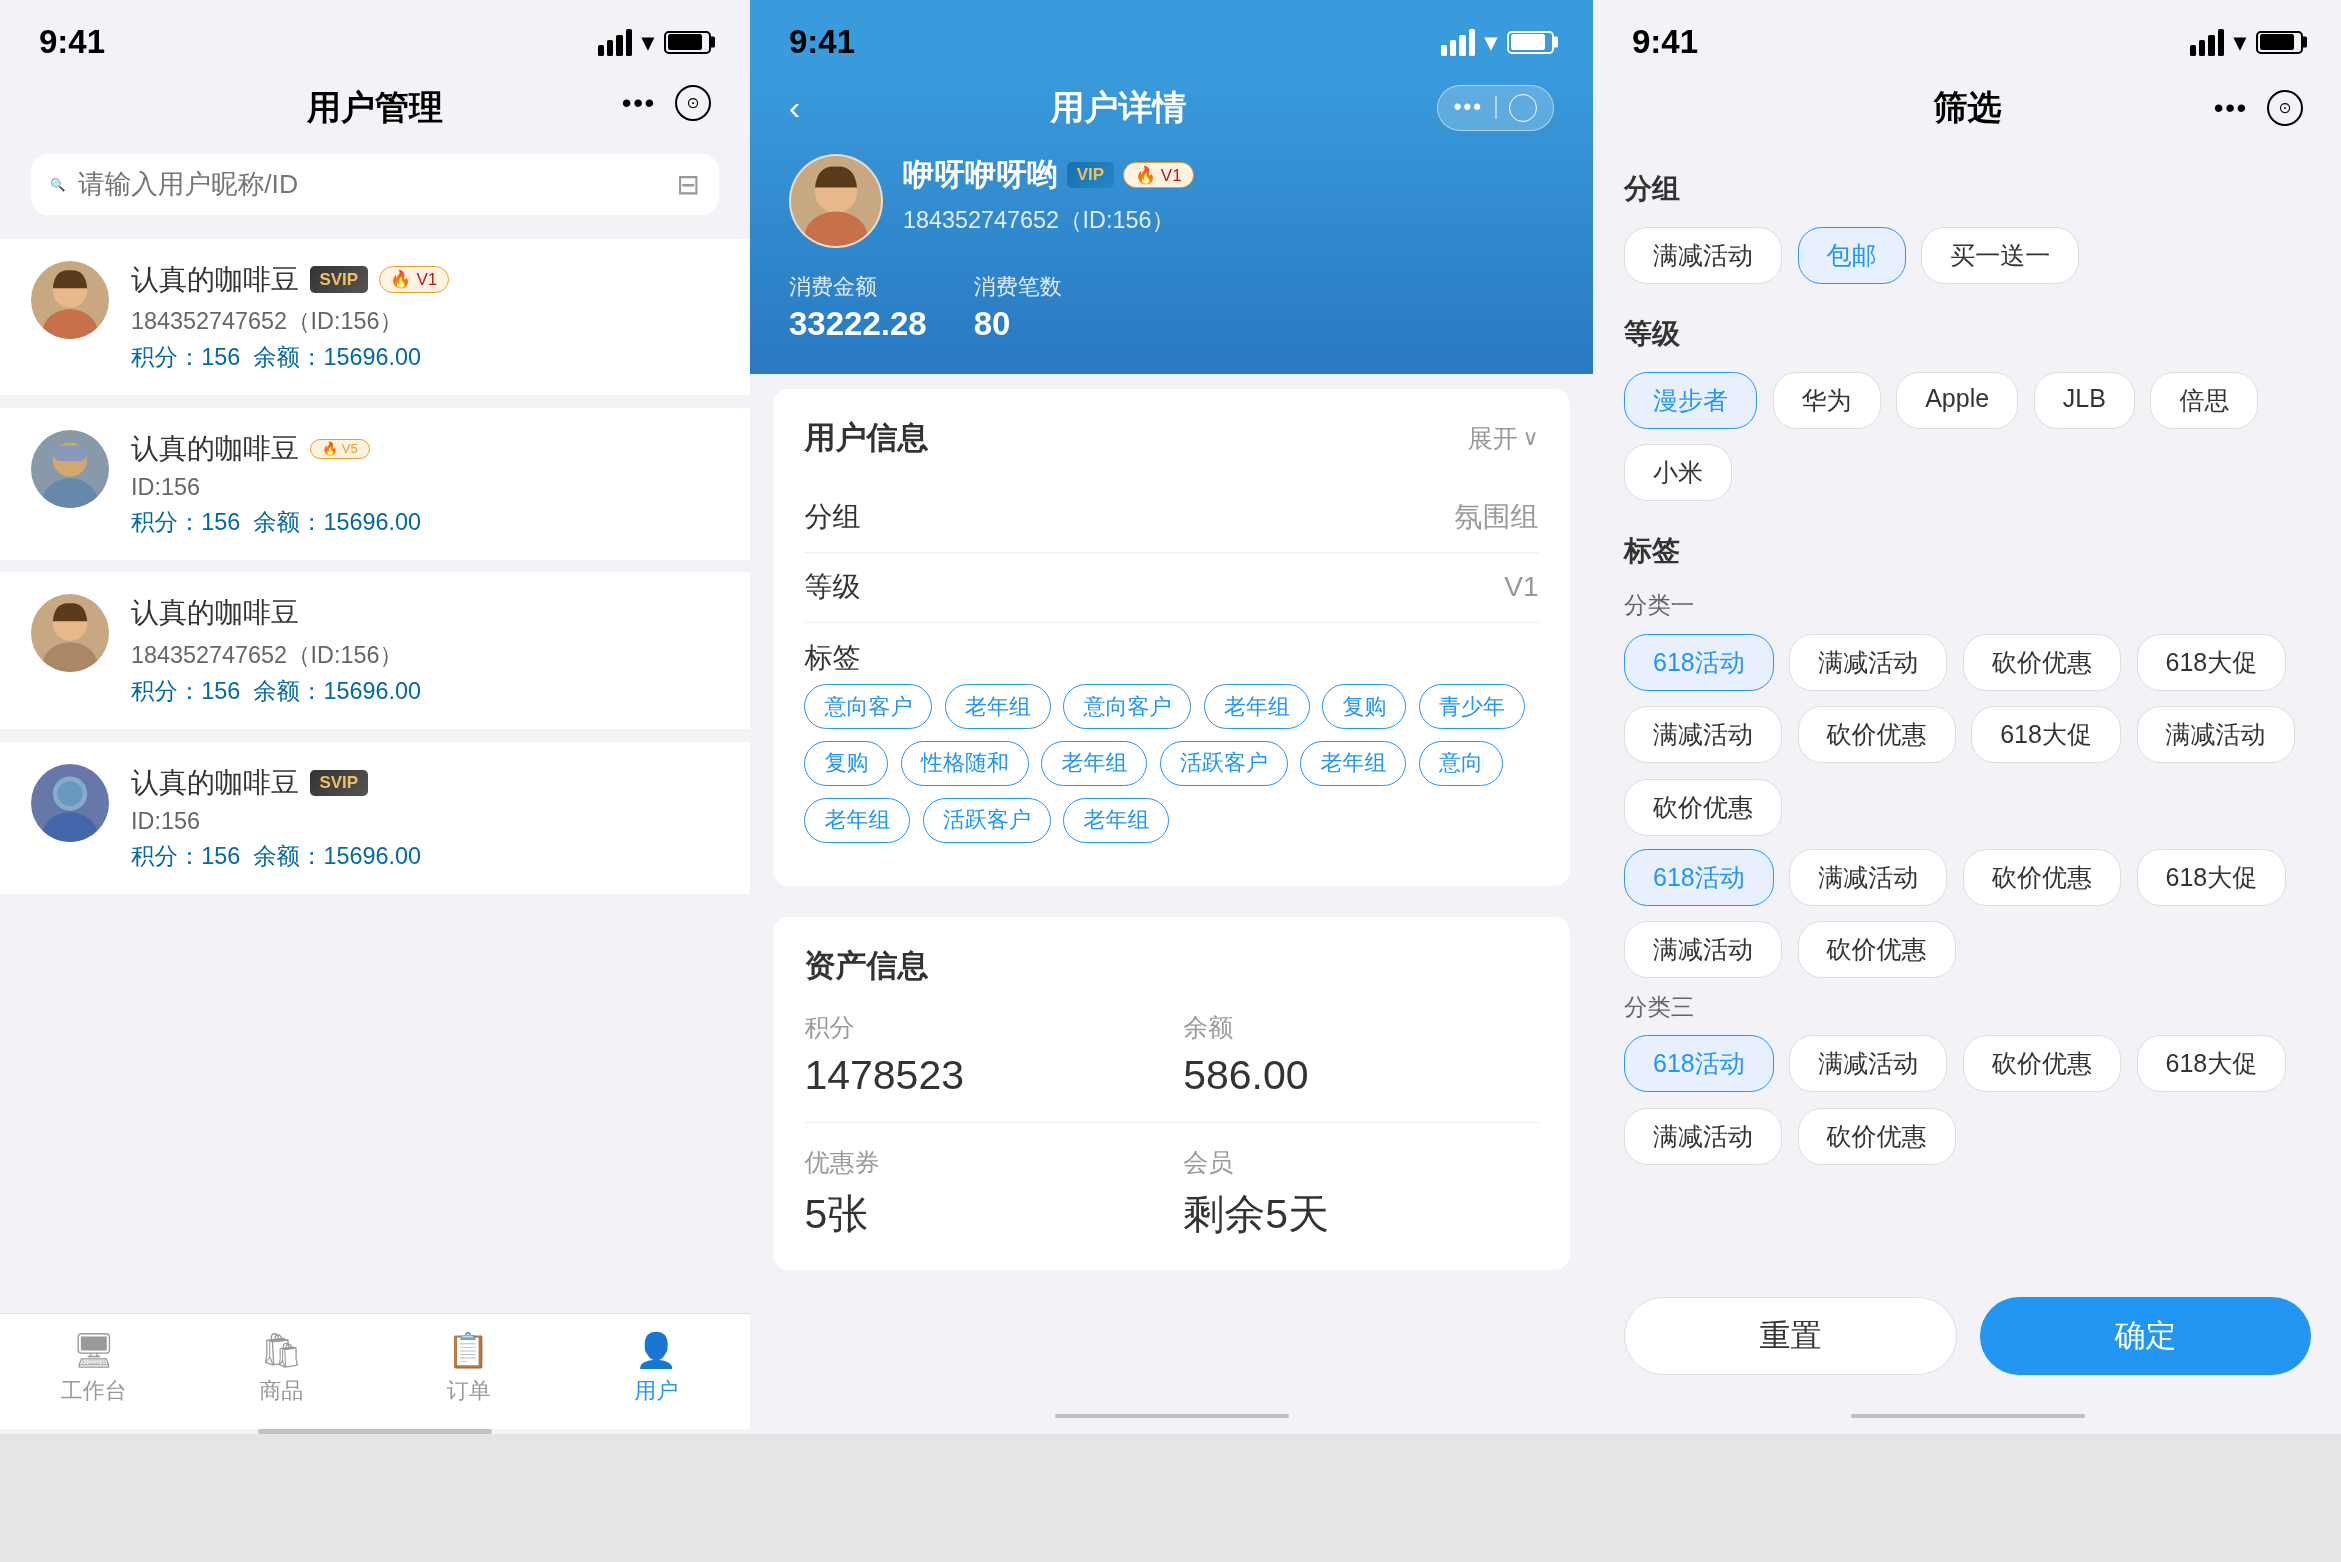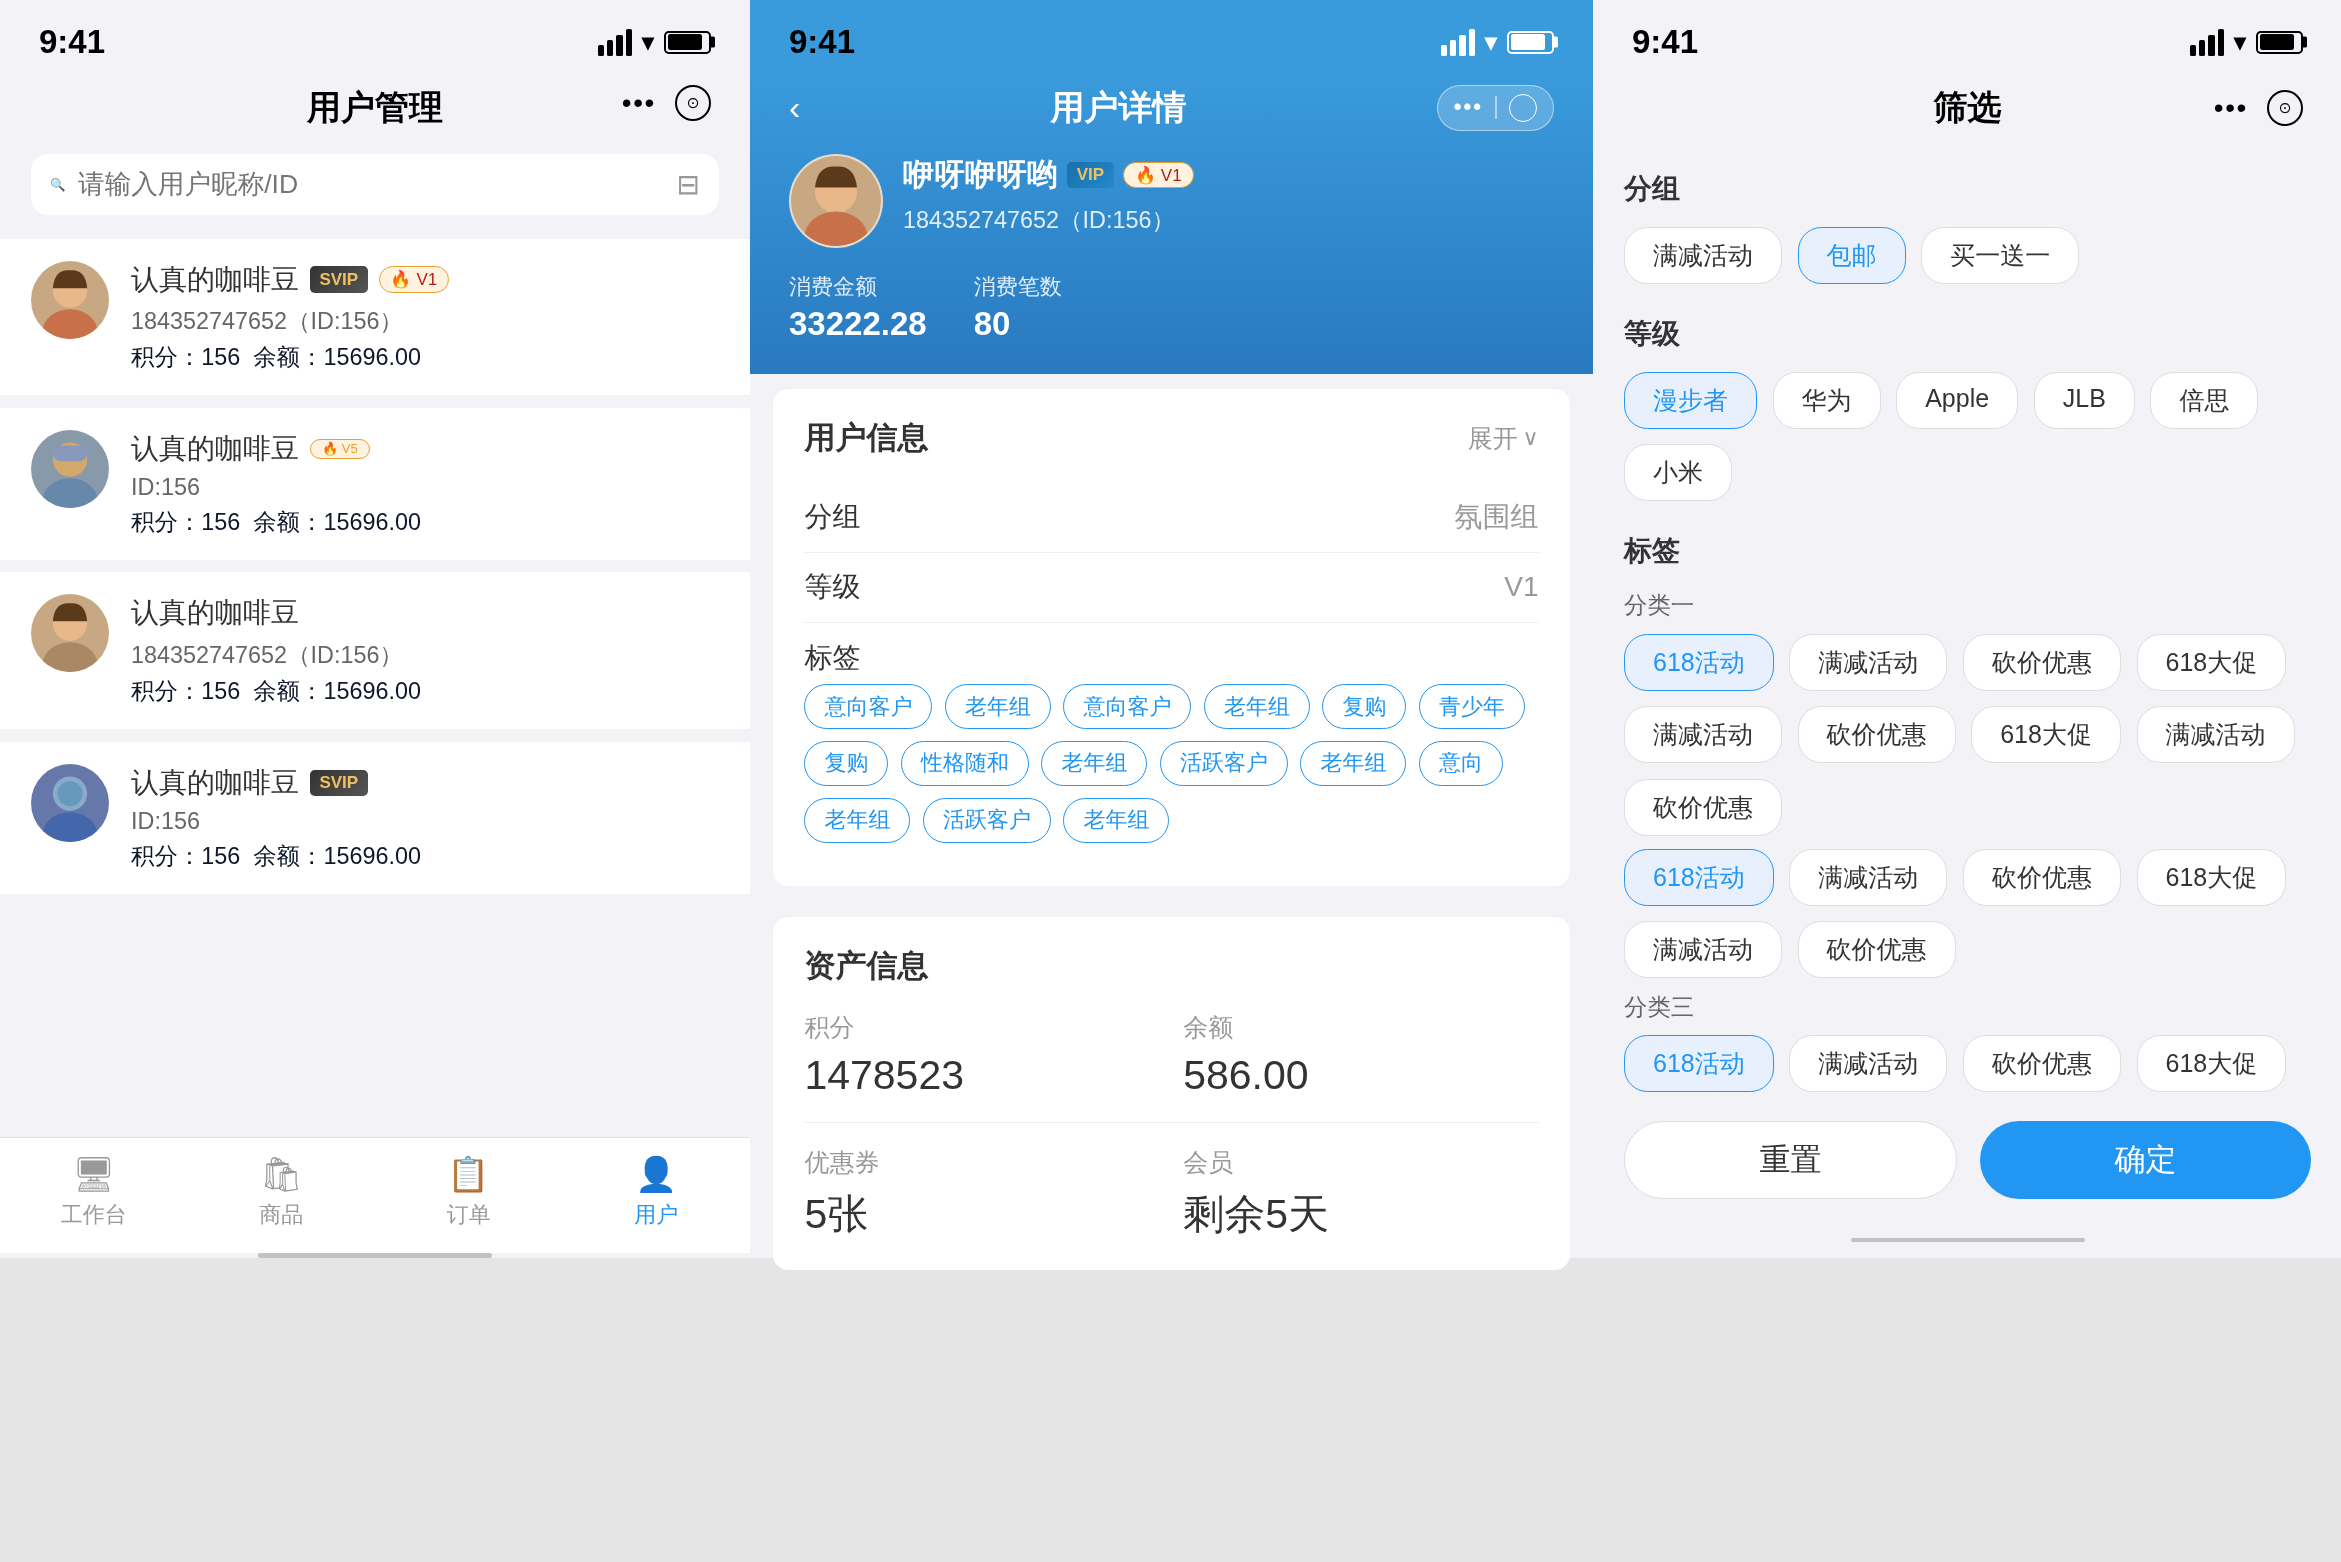--- a/index.html
+++ b/index.html
@@ -7,21 +7,21 @@
       font-family: -apple-system, 'PingFang SC', 'Helvetica Neue', sans-serif;
       background: #e5e5e5;
       display: flex;
       width: 2342px;
       height: 1562px;
       overflow: hidden;
     }
 
     
     .panel {
-      height: 1258px;
+      height: 1434px;
       display: flex;
       flex-direction: column;
       background: #f2f2f7;
       position: relative;
     }
 
     
     .status-bar {
       display: flex;
       justify-content: space-between;
@@ -181,21 +181,21 @@
       padding: 1.6px 11px;
       display: flex; align-items: center; gap: 3.1px;
     }
     .user-id-row {
       font-size: 23.4px;
       color: #666;
       margin-bottom: 4.7px;
     }
     .user-meta {
       font-size: 23.4px;
-      color: #0f172a;
+      color: #0369a1;
     }
 
     
     .bottom-tabs {
       display: flex;
       background: #fff;
       border-top: 0.8px solid #e0e0e0;
       padding: 15.6px 0 23.4px;
     }
     .tab-item {

